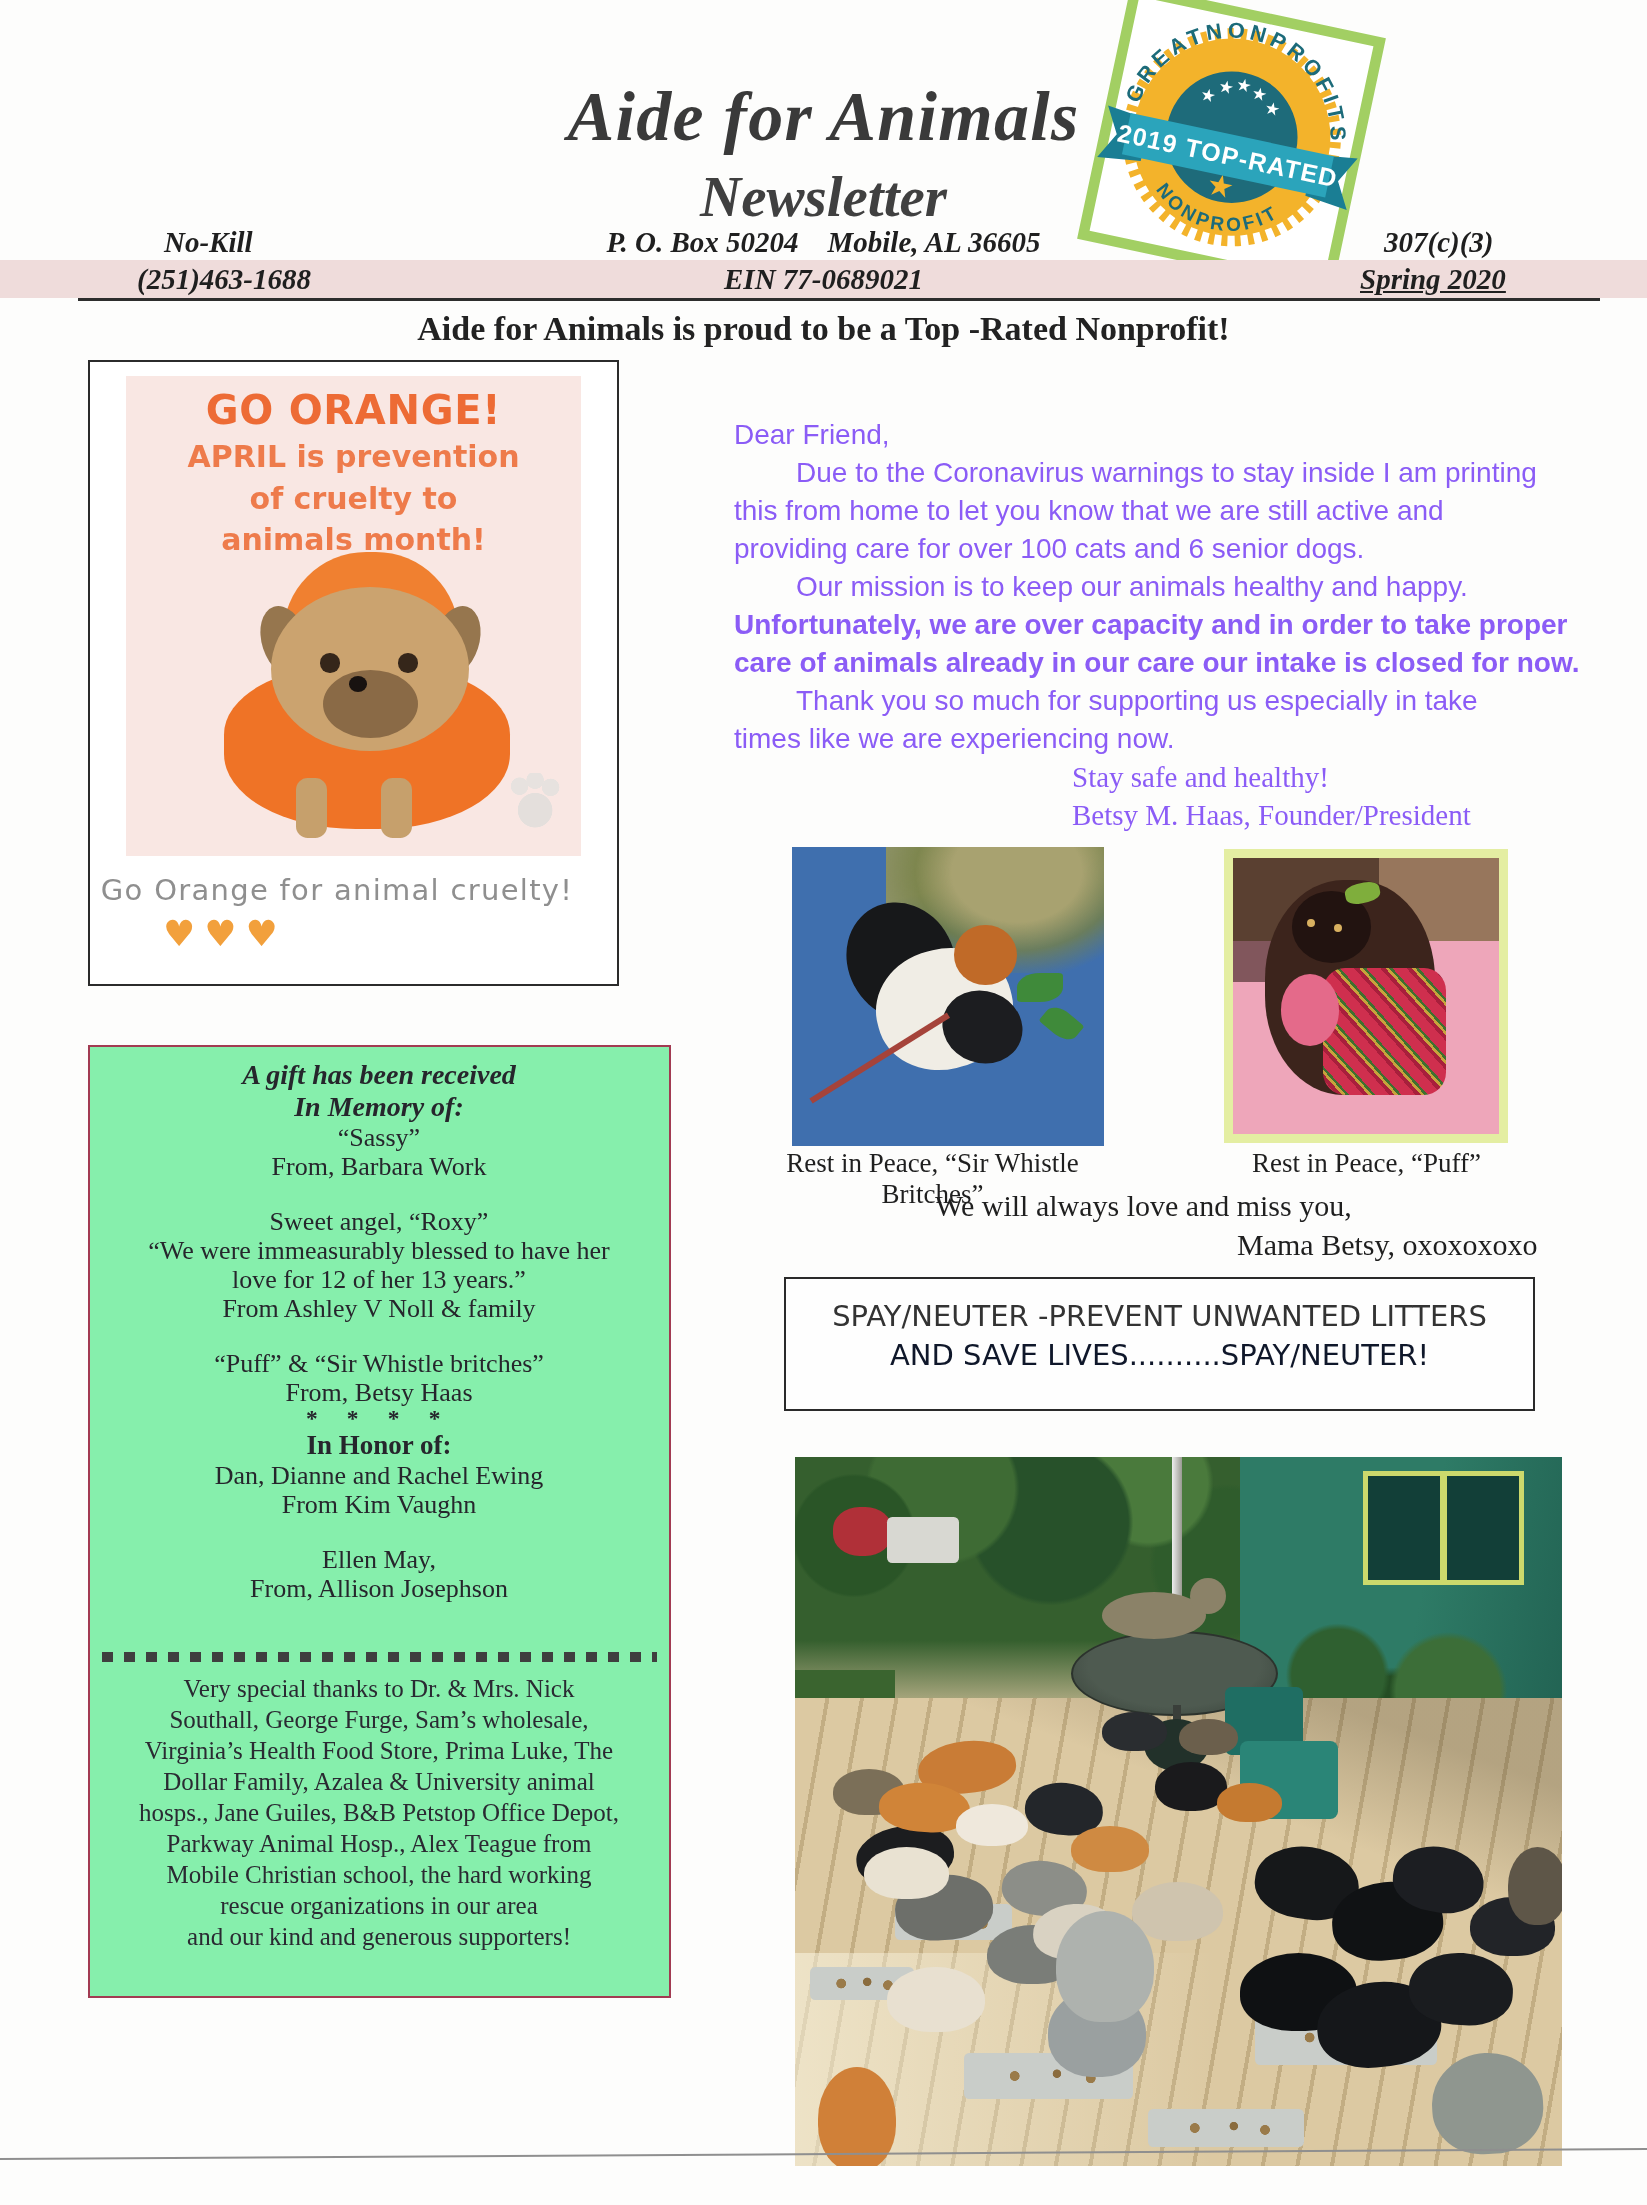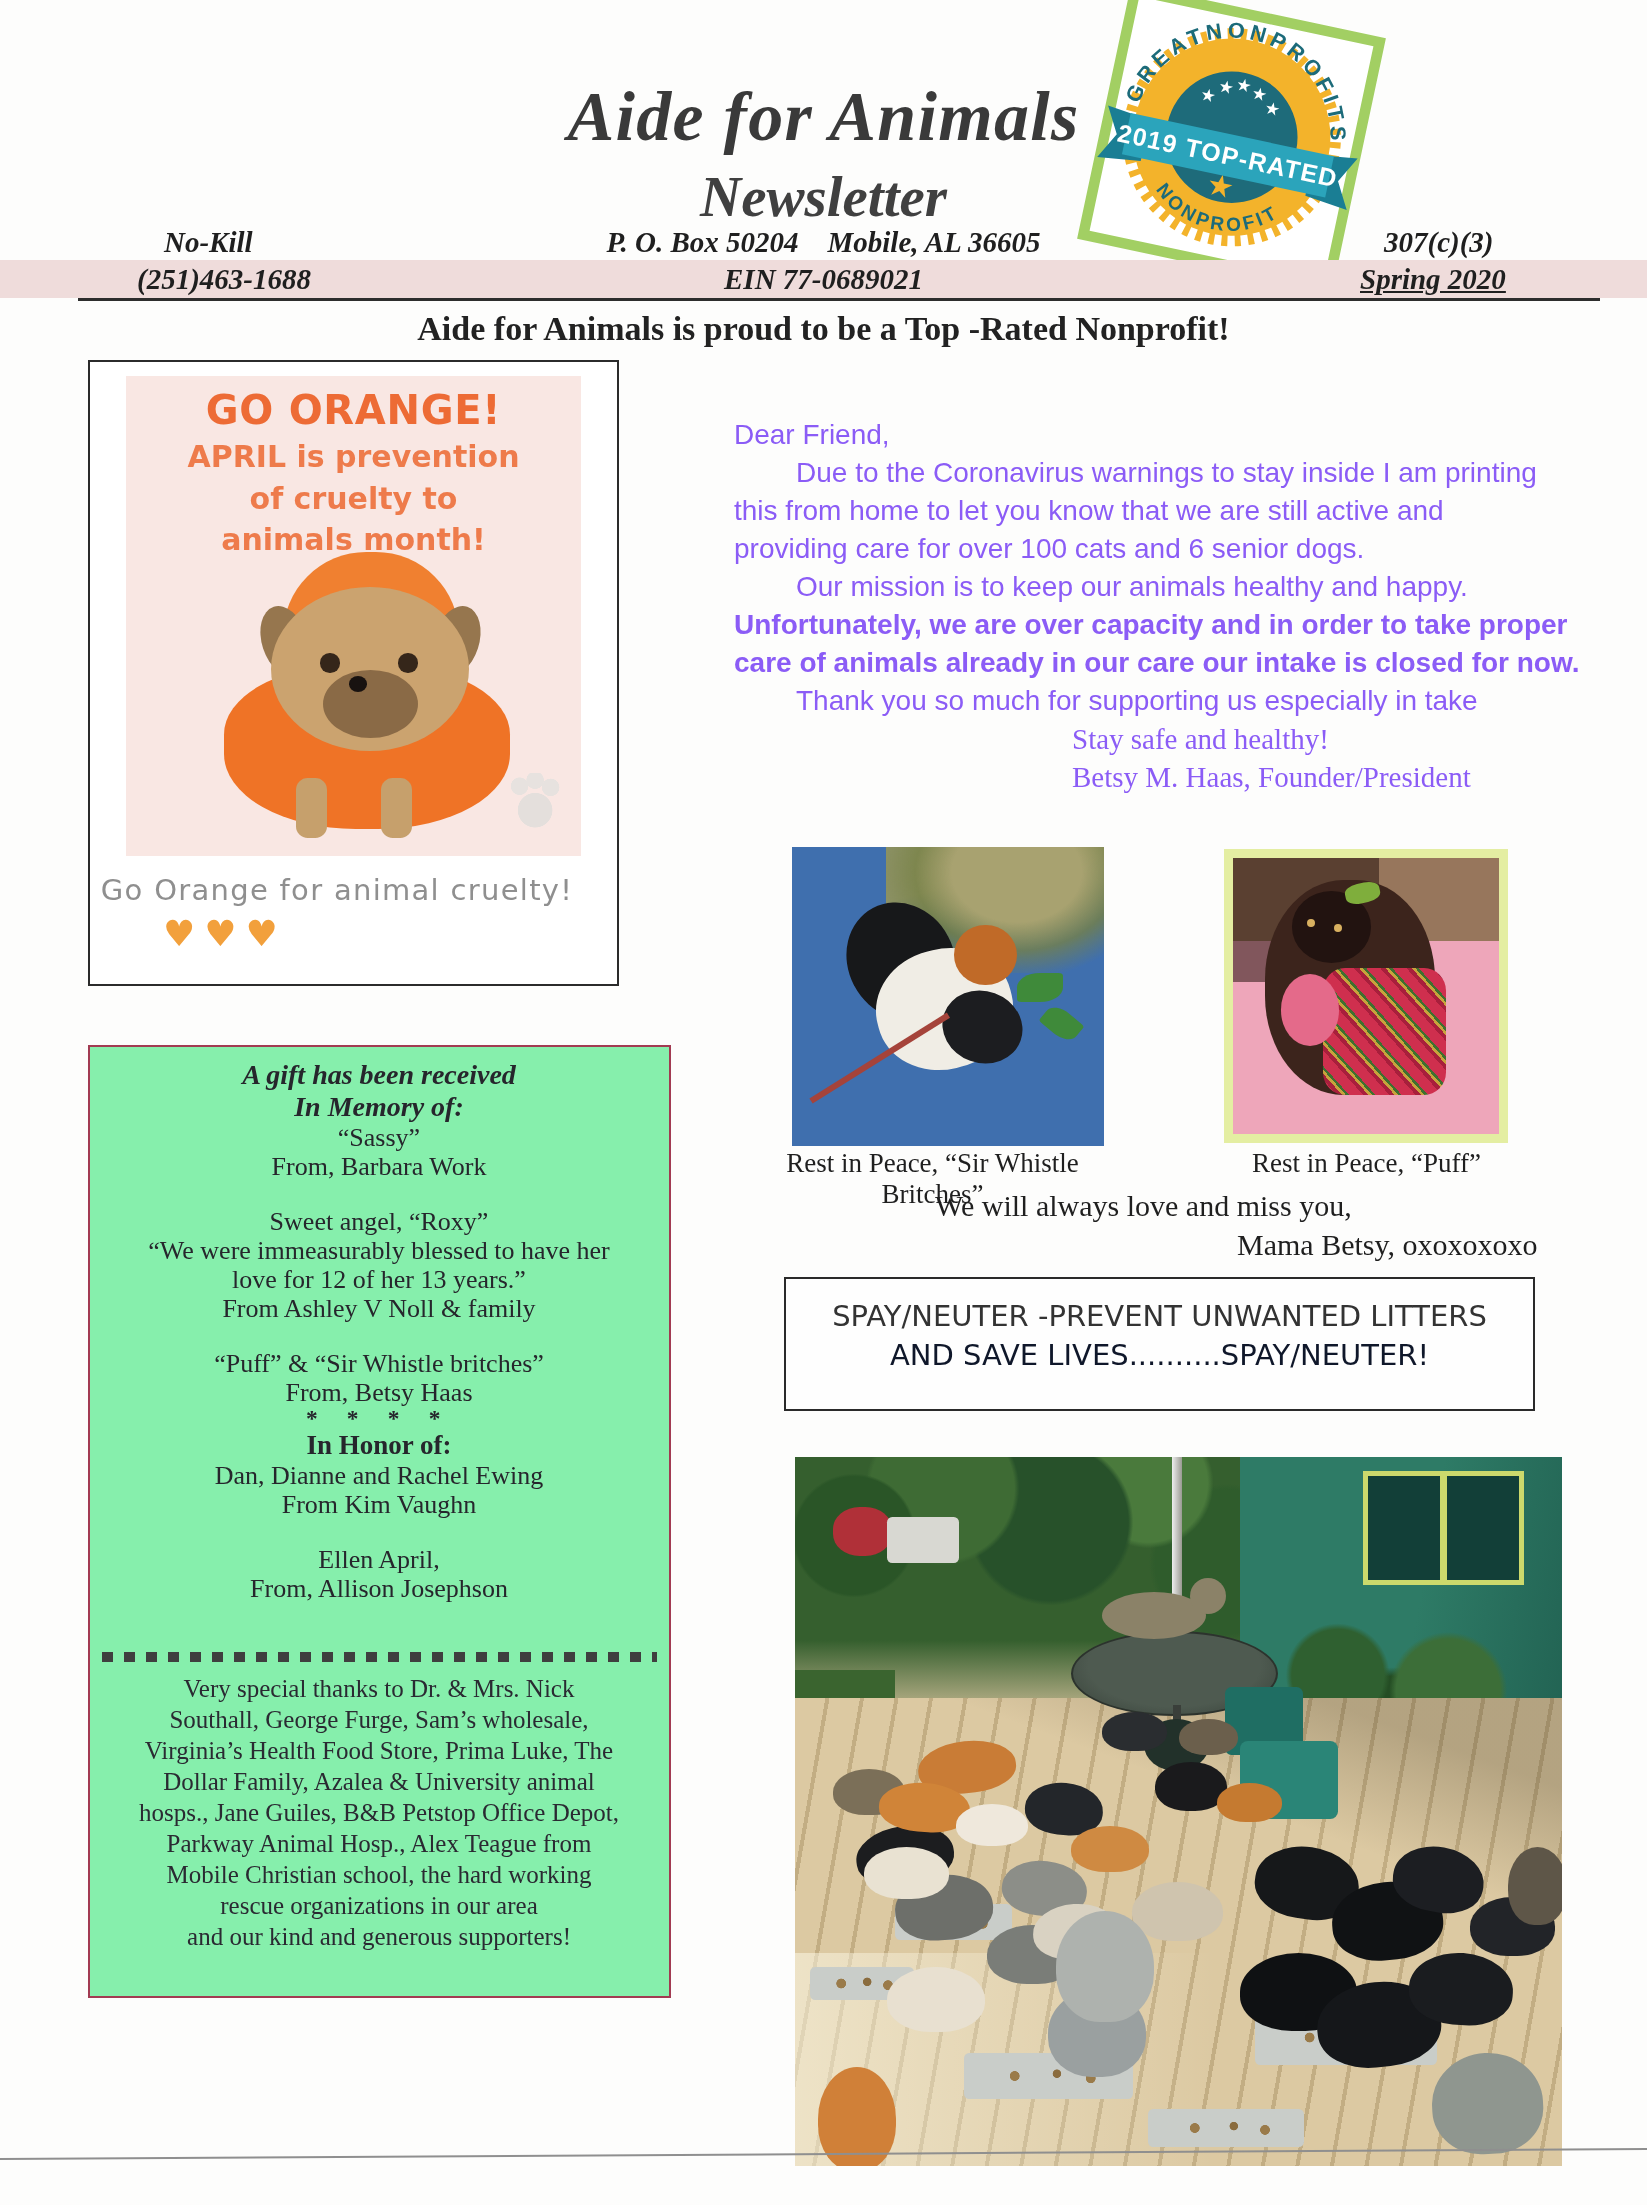--- a/index.html
+++ b/index.html
@@ -222,20 +222,21 @@
 
   <div class="letter">
     <div>Dear Friend,</div>
     <div class="ind">Due to the Coronavirus warnings to stay inside I am printing</div>
     <div>this from home to let you know that we are still active and</div>
     <div>providing care for over 100 cats and 6 senior dogs.</div>
     <div class="ind">Our mission is to keep our animals healthy and happy.</div>
     <div class="bold">Unfortunately, we are over capacity and in order to take proper</div>
     <div class="bold">care of animals already in our care our intake is closed for now.</div>
     <div class="ind">Thank you so much for supporting us especially in take</div>
+    <div>times like we are experiencing now.</div>
     <div class="sig">Stay safe and healthy!</div>
     <div class="sig">Betsy M. Haas, Founder/President</div>
   </div>
 
   <div class="photoL">
     <div class="grass"></div>
     <div class="patchB"></div>
     <div class="bodyW"></div>
     <div class="patchO"></div>
     <div class="patchB2"></div>
@@ -275,21 +276,21 @@
       <div>love for 12 of her 13 years.”</div>
       <div>From Ashley V Noll &amp; family</div>
       <div class="m-blank"></div>
       <div>“Puff” &amp; “Sir Whistle britches”</div>
       <div>From, Betsy Haas</div>
       <div class="m-stars">*   *   *   *</div>
       <div class="m-honor">In Honor of:</div>
       <div>Dan, Dianne and Rachel Ewing</div>
       <div>From Kim Vaughn</div>
       <div class="m-blank"></div>
-      <div>Ellen April,</div>
+      <div>Ellen May,</div>
       <div>From, Allison Josephson</div>
     </div>
     <div class="gift-divider"></div>
     <div class="gift-thanks">
       <div>Very special thanks to Dr. &amp; Mrs. Nick</div>
       <div>Southall, George Furge, Sam’s wholesale,</div>
       <div>Virginia’s Health Food Store, Prima Luke, The</div>
       <div>Dollar Family, Azalea &amp; University animal</div>
       <div>hosps., Jane Guiles, B&amp;B Petstop Office Depot,</div>
       <div>Parkway Animal Hosp., Alex Teague from</div>

